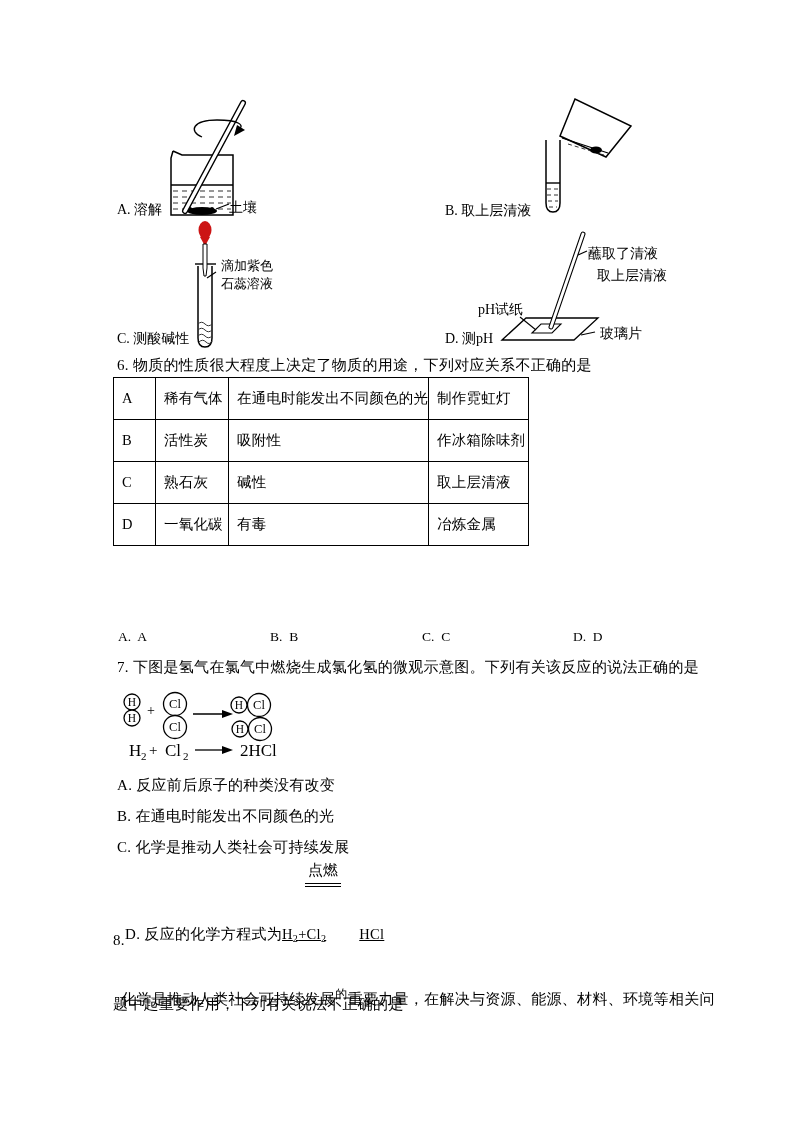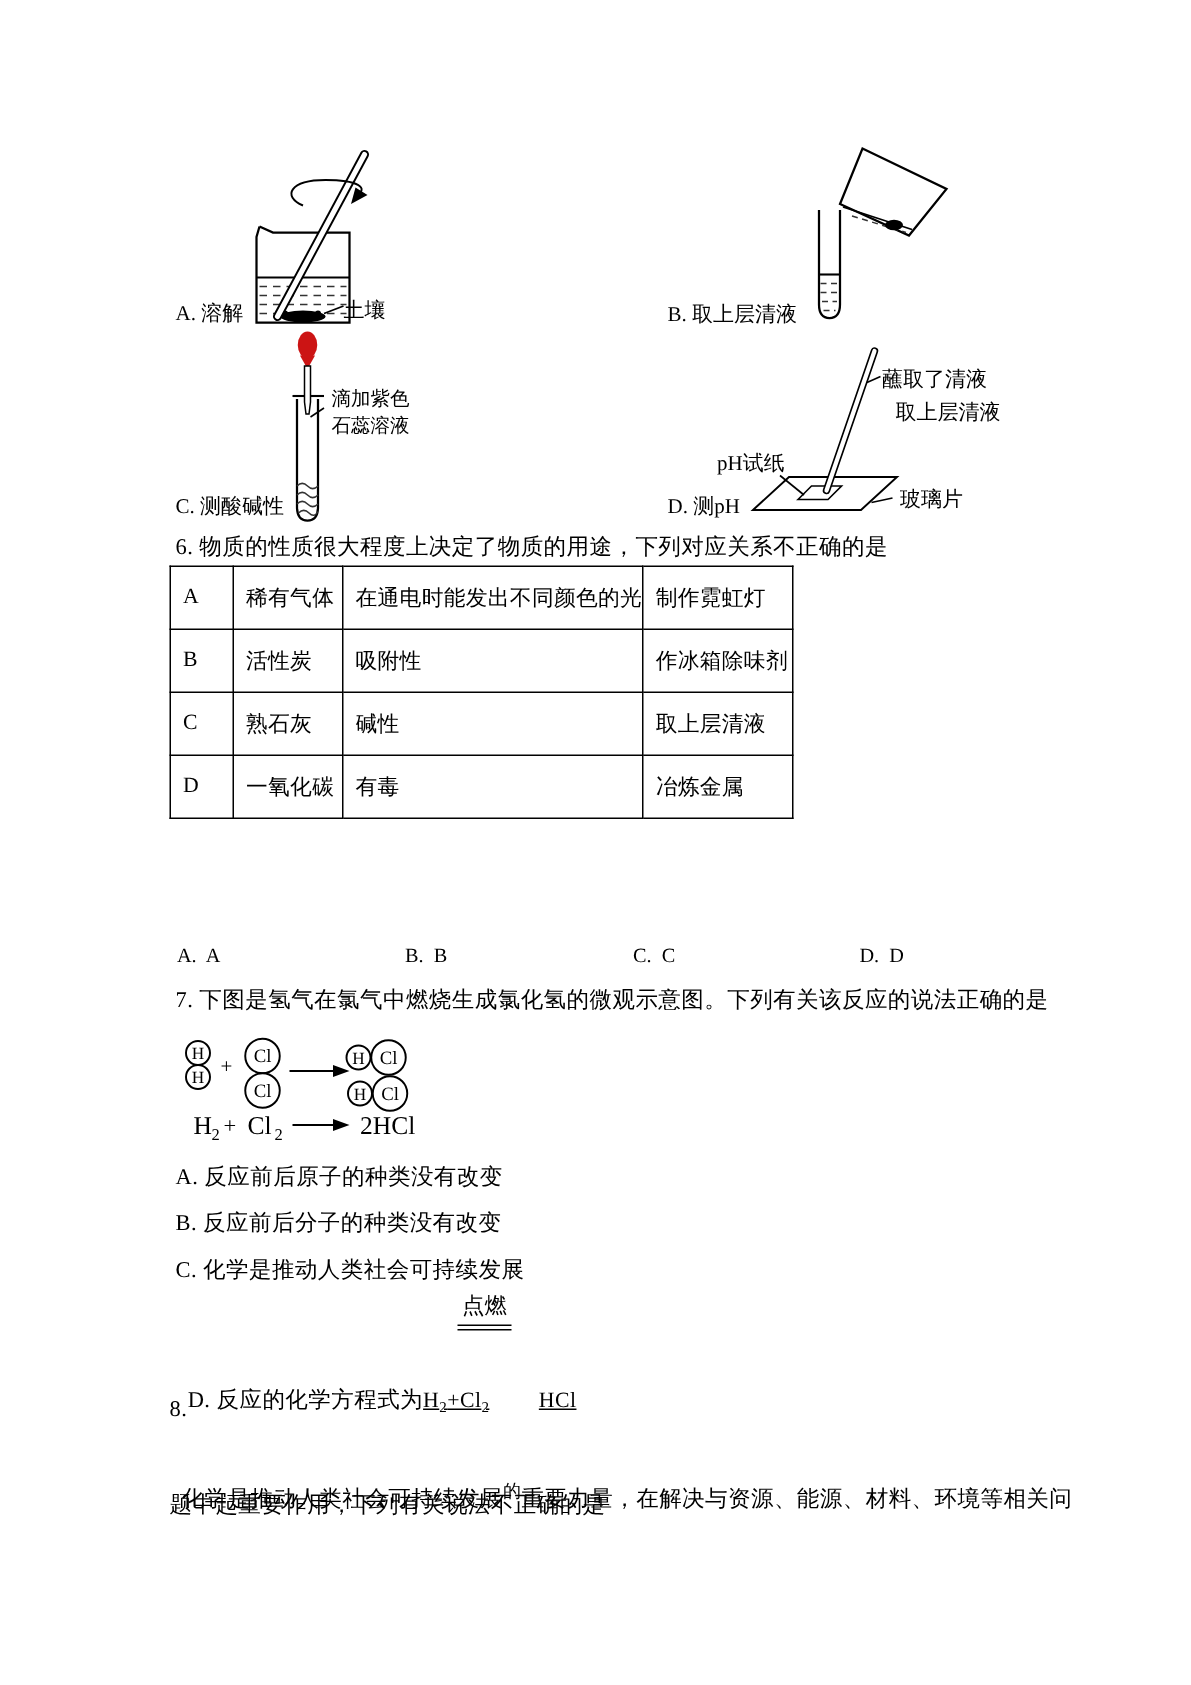--- a/index.html
+++ b/index.html
@@ -194,21 +194,21 @@
     <text x="34" y="69" font-size="15">+</text>
     <text x="50" y="70" font-size="17">Cl</text>
     <text x="68" y="74" font-size="11">2</text>
     <line x1="80" y1="64" x2="112" y2="64" stroke="#000" stroke-width="1.3"></line>
     <polygon points="118,64 107,60 107,68" fill="#000"></polygon>
     <text x="125" y="70" font-size="17">2HCl</text>
   </g>
 </svg>
 
 <span class="abs cn" style="left:117px;top:774px">A. 反应前后原子的种类没有改变</span>
-<span class="abs cn" style="left:117px;top:805px">B. 反应前后分子的种类没有改变</span>
+<span class="abs cn" style="left:117px;top:805px">B. 在通电时能发出不同颜色的光</span>
 <span class="abs cn" style="left:117px;top:836px">C. 化学是推动人类社会可持续发展</span>
 
 <span class="abs ignite" style="left:305px;top:861px">点燃</span>
 
 <div class="abs cn" style="left:117px;top:901px">
   <span>D. 反应的化学方程式为</span><span class="formula"><span>H</span><sub>2</sub><span>+Cl</span><sub>2</sub><span class="gap32"></span><span>HCl</span></span>
 </div>
 
 <span class="abs cn" style="left:113px;top:929px">8.</span>
 <div class="abs cn" style="left:113px;top:961px">

